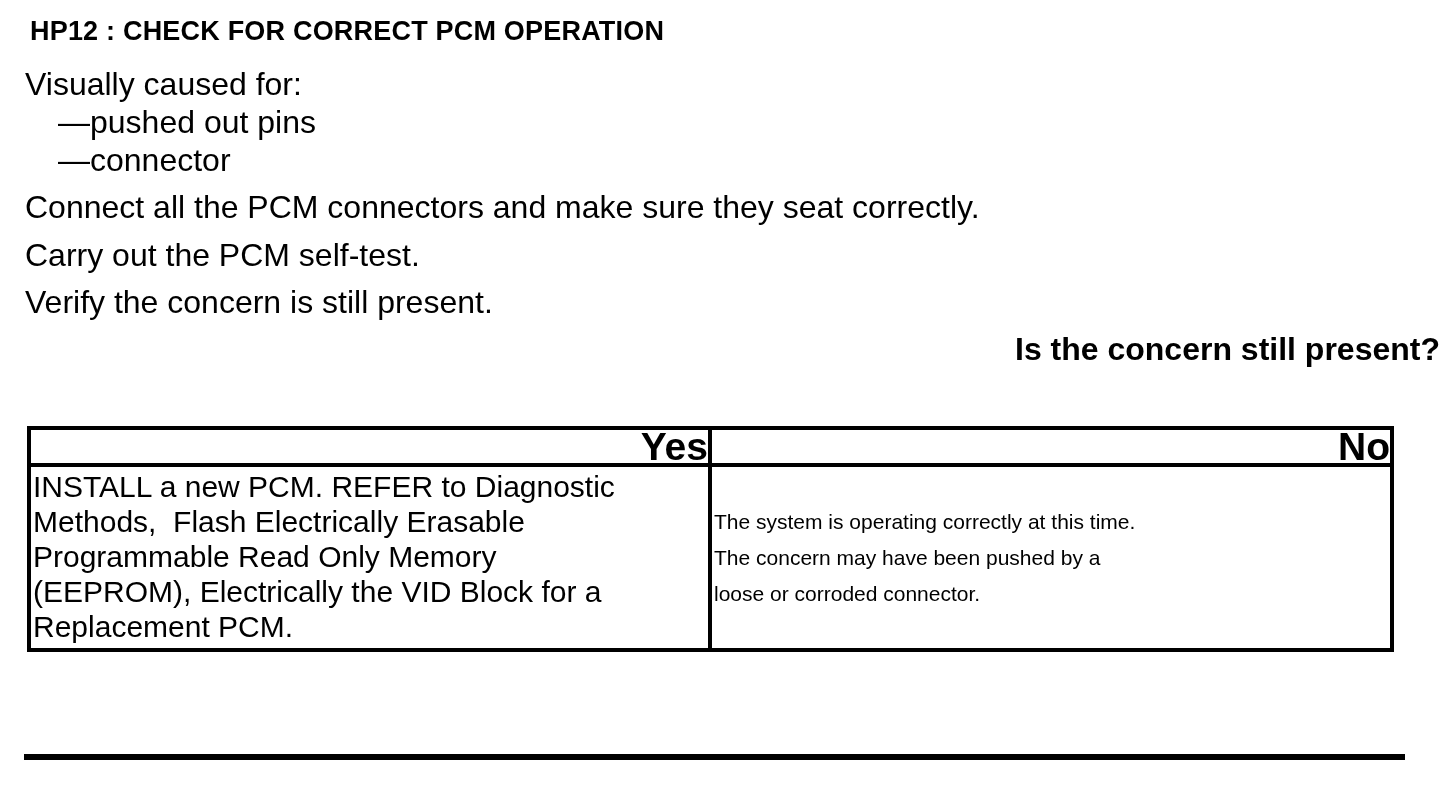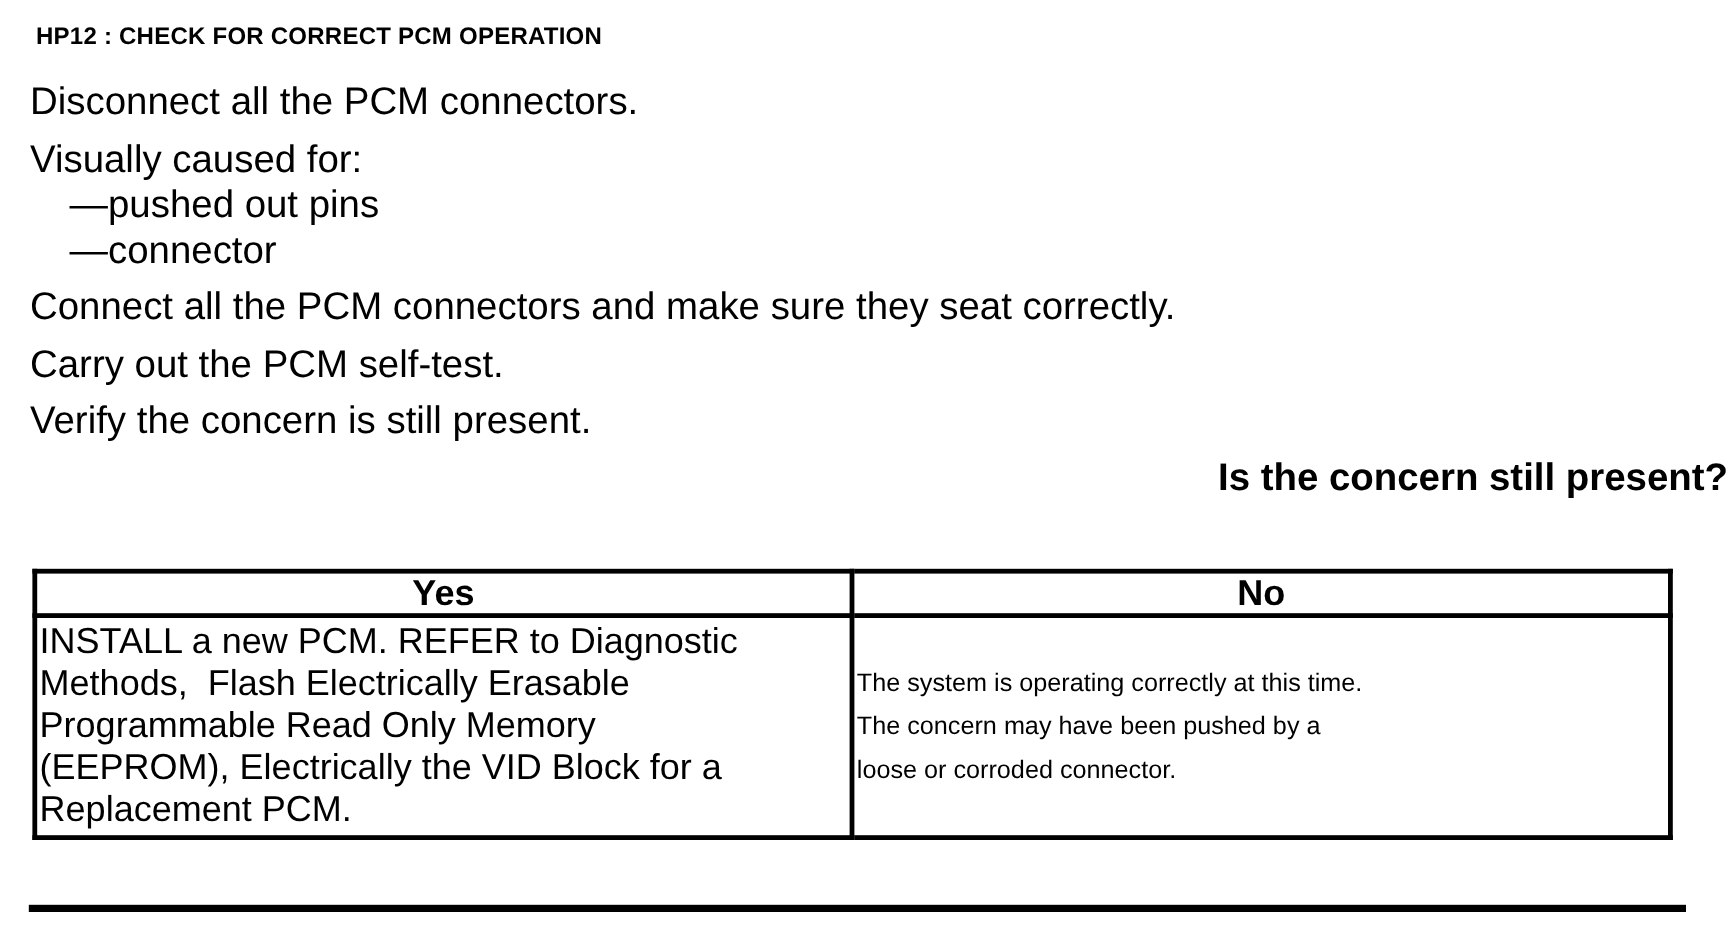--- a/index.html
+++ b/index.html
@@ -8,21 +8,21 @@
     position: relative;
     width: 1440px;
     height: 788px;
     background: #ffffff;
     color: #000000;
     font-family: "Liberation Sans", "DejaVu Sans", sans-serif;
     overflow: hidden;
   }
   .content { padding: 16px 0 0 25px; }
   .doc-title {
-    font-size: 20px;
+    font-size: 27px;
     font-weight: bold;
     line-height: 30px;
     margin-left: 5px;
     margin-bottom: 19px;
     letter-spacing: 0.2px;
     white-space: pre;
   }
   .step {
     font-size: 32px;
     line-height: 38px;
@@ -41,23 +41,23 @@
     table-layout: fixed;
     width: 1363px;
     margin-left: 2px;
     border-collapse: collapse;
   }
   table.decision th, table.decision td {
     border: 4px solid #000000;
   }
   table.decision th {
     height: 33px;
-    font-size: 30px;
+    font-size: 39px;
     font-weight: bold;
-    text-align: center;
+    text-align: right;
     vertical-align: middle;
     line-height: 33px;
   }
   td.yes-cell {
     height: 185px;
     vertical-align: top;
     padding: 2px 1px 0 2px;
     margin-top: 24px;
   }
   td.no-cell {
@@ -82,21 +82,20 @@
   }
 </style>
 </head>
 <body>
 
 <div class="page">
   <div class="content">
 
     <div class="doc-title">HP12 : CHECK FOR CORRECT PCM OPERATION</div>
 
-    <div class="step mb10">Disconnect all the PCM connectors.</div>
     <div class="step mb0">Visually caused for:</div>
     <div class="step mb0 indent">—pushed out pins</div>
     <div class="step mb9 indent">—connector</div>
     <div class="step mb10">Connect all the PCM connectors and make sure they seat correctly.</div>
     <div class="step mb9">Carry out the PCM self-test.</div>
     <div class="step mb9">Verify the concern is still present.</div>
     <div class="step question">Is the concern still present?</div>
 
     <table class="decision">
       <colgroup>

